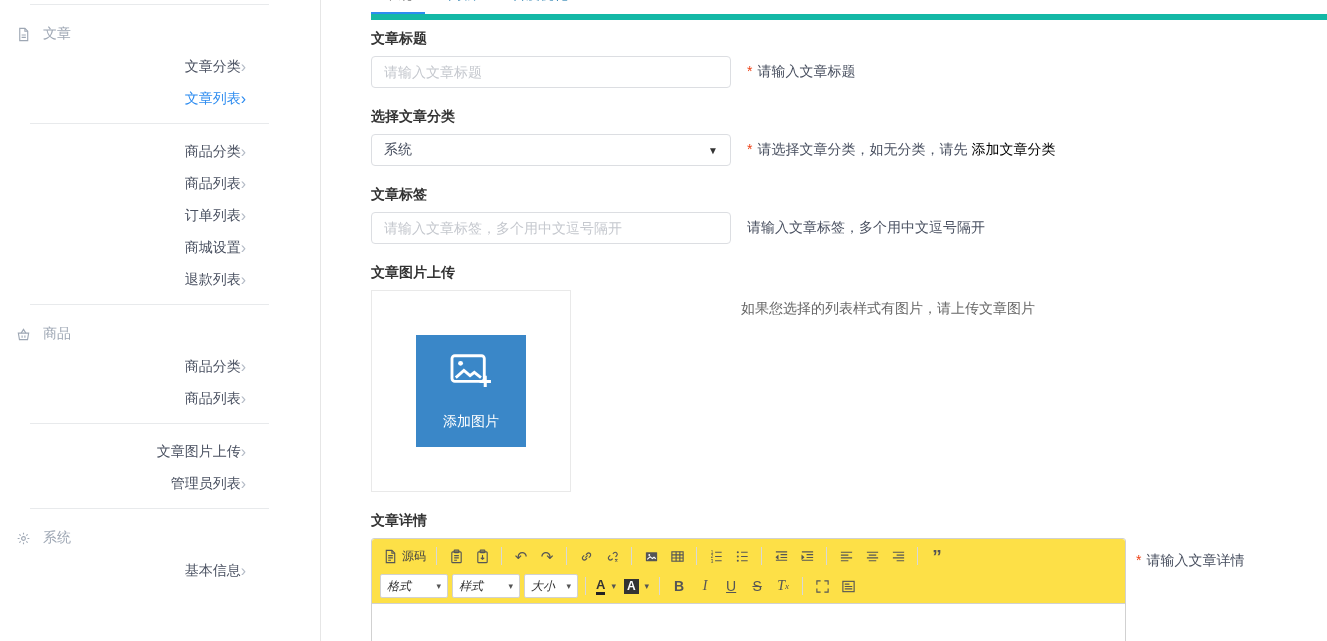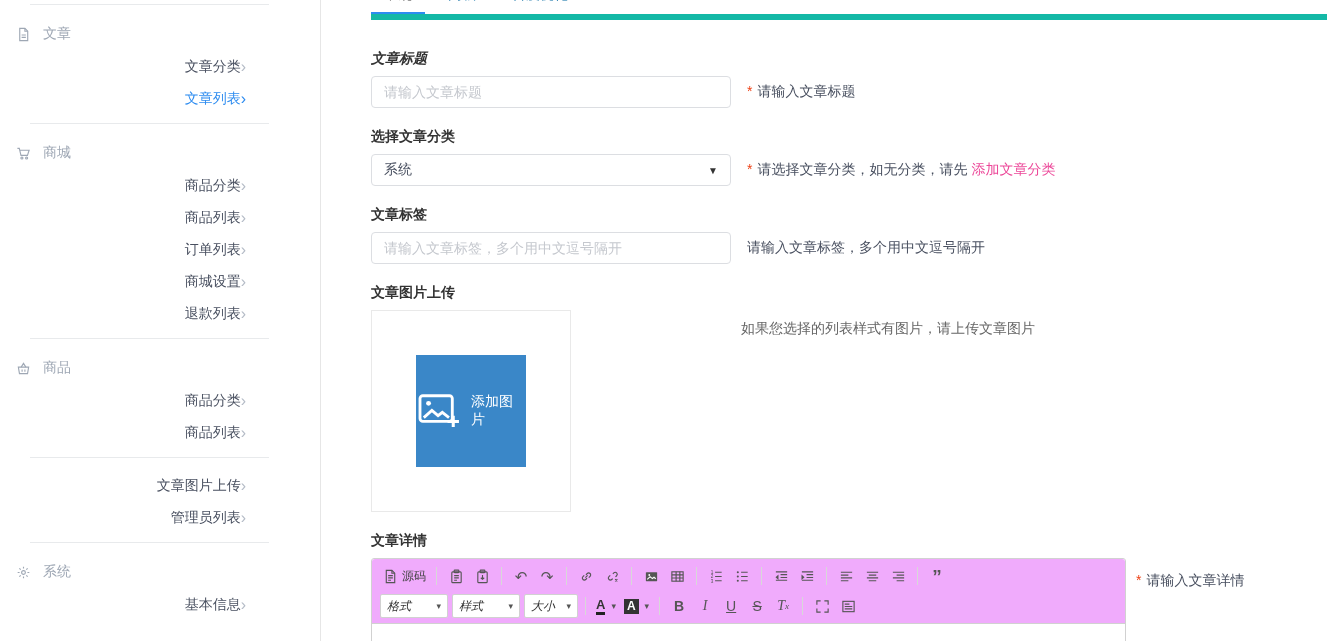--- a/index.html
+++ b/index.html
@@ -22,47 +22,47 @@
                padding:0 74px 0 60px; color:#495060; cursor:pointer; }
   .side-item .chev { color:#b5bcc7; font-size:16px; line-height:1; }
   .side-item.active, .side-item.active .chev { color:#2d8cf0; }
   
   .main { flex:1; padding-left:50px; }
   .tabbar { display:flex; align-items:flex-end; height:20px; border-bottom:6px solid #14b8a6; }
   .tab { padding:8px 13px; margin-right:10px; font-size:14px; color:#0369a1;
          border-bottom:2px solid transparent; cursor:pointer; }
   .tab.active { color:#333; border-bottom-color:#2d8cf0; }
   .f-label { font-weight:700; color:#333; font-size:14px; margin:18px 0 8px 0; line-height:20px; }
-  .f-label.first { margin-top:28px;font-style:italic; }
+  .f-label.first { margin-top:8px; }
   .f-row { display:flex; align-items:center; }
   .f-row.top { align-items:flex-start; }
   .f-input { width:360px; height:32px; border:1px solid #dcdee2; border-radius:4px;
              padding:0 12px; font-size:14px; color:#495060; outline:none;
              font-family:"Liberation Sans","DejaVu Sans",sans-serif; }
   .f-input::placeholder { color:#c5c8ce; }
   .select { width:360px; height:32px; border:1px solid #dcdee2; border-radius:4px;
             display:flex; align-items:center; justify-content:space-between;
             padding:0 12px; cursor:pointer; color:#495060; background:#fff; }
   .sel-arrow { font-size:10px; color:#333; }
   .f-hint { margin-left:16px; font-size:14px; color:#495060; }
   .f-hint .req { color:#ed4014; margin-right:5px; }
-  .f-hint a { color:#ec4899; text-decoration:none; margin-left:4px; cursor:pointer;margin-top:32px; }
+  .f-hint a { color:#000000; text-decoration:none; margin-left:4px; cursor:pointer;margin-top:32px; }
   .hint-gray { color:#666; }
   
   .upload-box { width:200px; height:202px; border:1px solid #e9e9e9; background:#fff;
                 display:flex; align-items:center; justify-content:center; cursor:pointer; }
   .upload-btn { width:110px; height:112px; background:#3a87c8; color:#fff;
-                display:flex; flex-direction:row; align-items:center; justify-content:center;
-                gap:9px; cursor:pointer; }
+                display:flex; flex-direction:column; align-items:center; justify-content:center;
+                gap:21px; cursor:pointer; }
   .upload-btn .up-ic svg { width:46px; height:38px; }
   .upload-btn .up-label { font-size:14px; }
   .upload-hint { margin-left:170px; margin-top:10px; }
   
   .editor { width:755px; flex:none; border:1px solid #d1d1d1; border-radius:3px; background:#fff; }
-  .tb-wrap { background:#f0abfc; border-bottom:1px solid #d1d1d1; padding:2px 4px; border-radius:3px 3px 0 0; }
+  .tb-wrap { background:#fde047; border-bottom:1px solid #d1d1d1; padding:2px 4px; border-radius:3px 3px 0 0; }
   .tb-row { display:flex; align-items:center; flex-wrap:wrap; padding:3px 2px; }
   .grp { display:flex; align-items:center; gap:2px; margin:0 2px; }
   .sep { width:1px; height:18px; background:#d8d8d8; margin:0 5px; }
   .tb { display:inline-flex; align-items:center; justify-content:center; height:24px;
         min-width:24px; padding:0 3px; border-radius:2px; color:#555; cursor:pointer; }
   .tb svg { width:15px; height:15px; stroke:#555; fill:none; stroke-width:1.2; }
   .tb .glyph { font-size:15px; line-height:1; }
   .tb .src-label { font-size:12px; margin-left:4px; color:#444; }
   .combo { display:inline-flex; align-items:center; justify-content:space-between; height:24px;
            border:1px solid #d1d1d1; border-radius:2px; background:#fff; padding:0 6px;
@@ -103,30 +103,20 @@
       <span class="chev">›</span>
     </div>
     <div class="side-item active">
       <span>文章列表</span>
       <span class="chev">›</span>
     </div>
   </div>
   <div class="divider"></div>
 
   <div class="side-section">
-    <div class="side-header">
-      <span class="s-ic">
-          <svg viewBox="0 0 16 16">
-            <path d="M1.5 2.5h2l1.8 7.5h6.9l1.8-5.5H4.2"></path>
-            <circle cx="6.3" cy="12.8" r="1.1"></circle>
-            <circle cx="11.3" cy="12.8" r="1.1"></circle>
-          </svg>
-        </span>
-      <span>商城</span>
-    </div>
     <div class="side-item">
       <span>商品分类</span>
       <span class="chev">›</span>
     </div>
     <div class="side-item">
       <span>商品列表</span>
       <span class="chev">›</span>
     </div>
     <div class="side-item">
       <span>订单列表</span>

